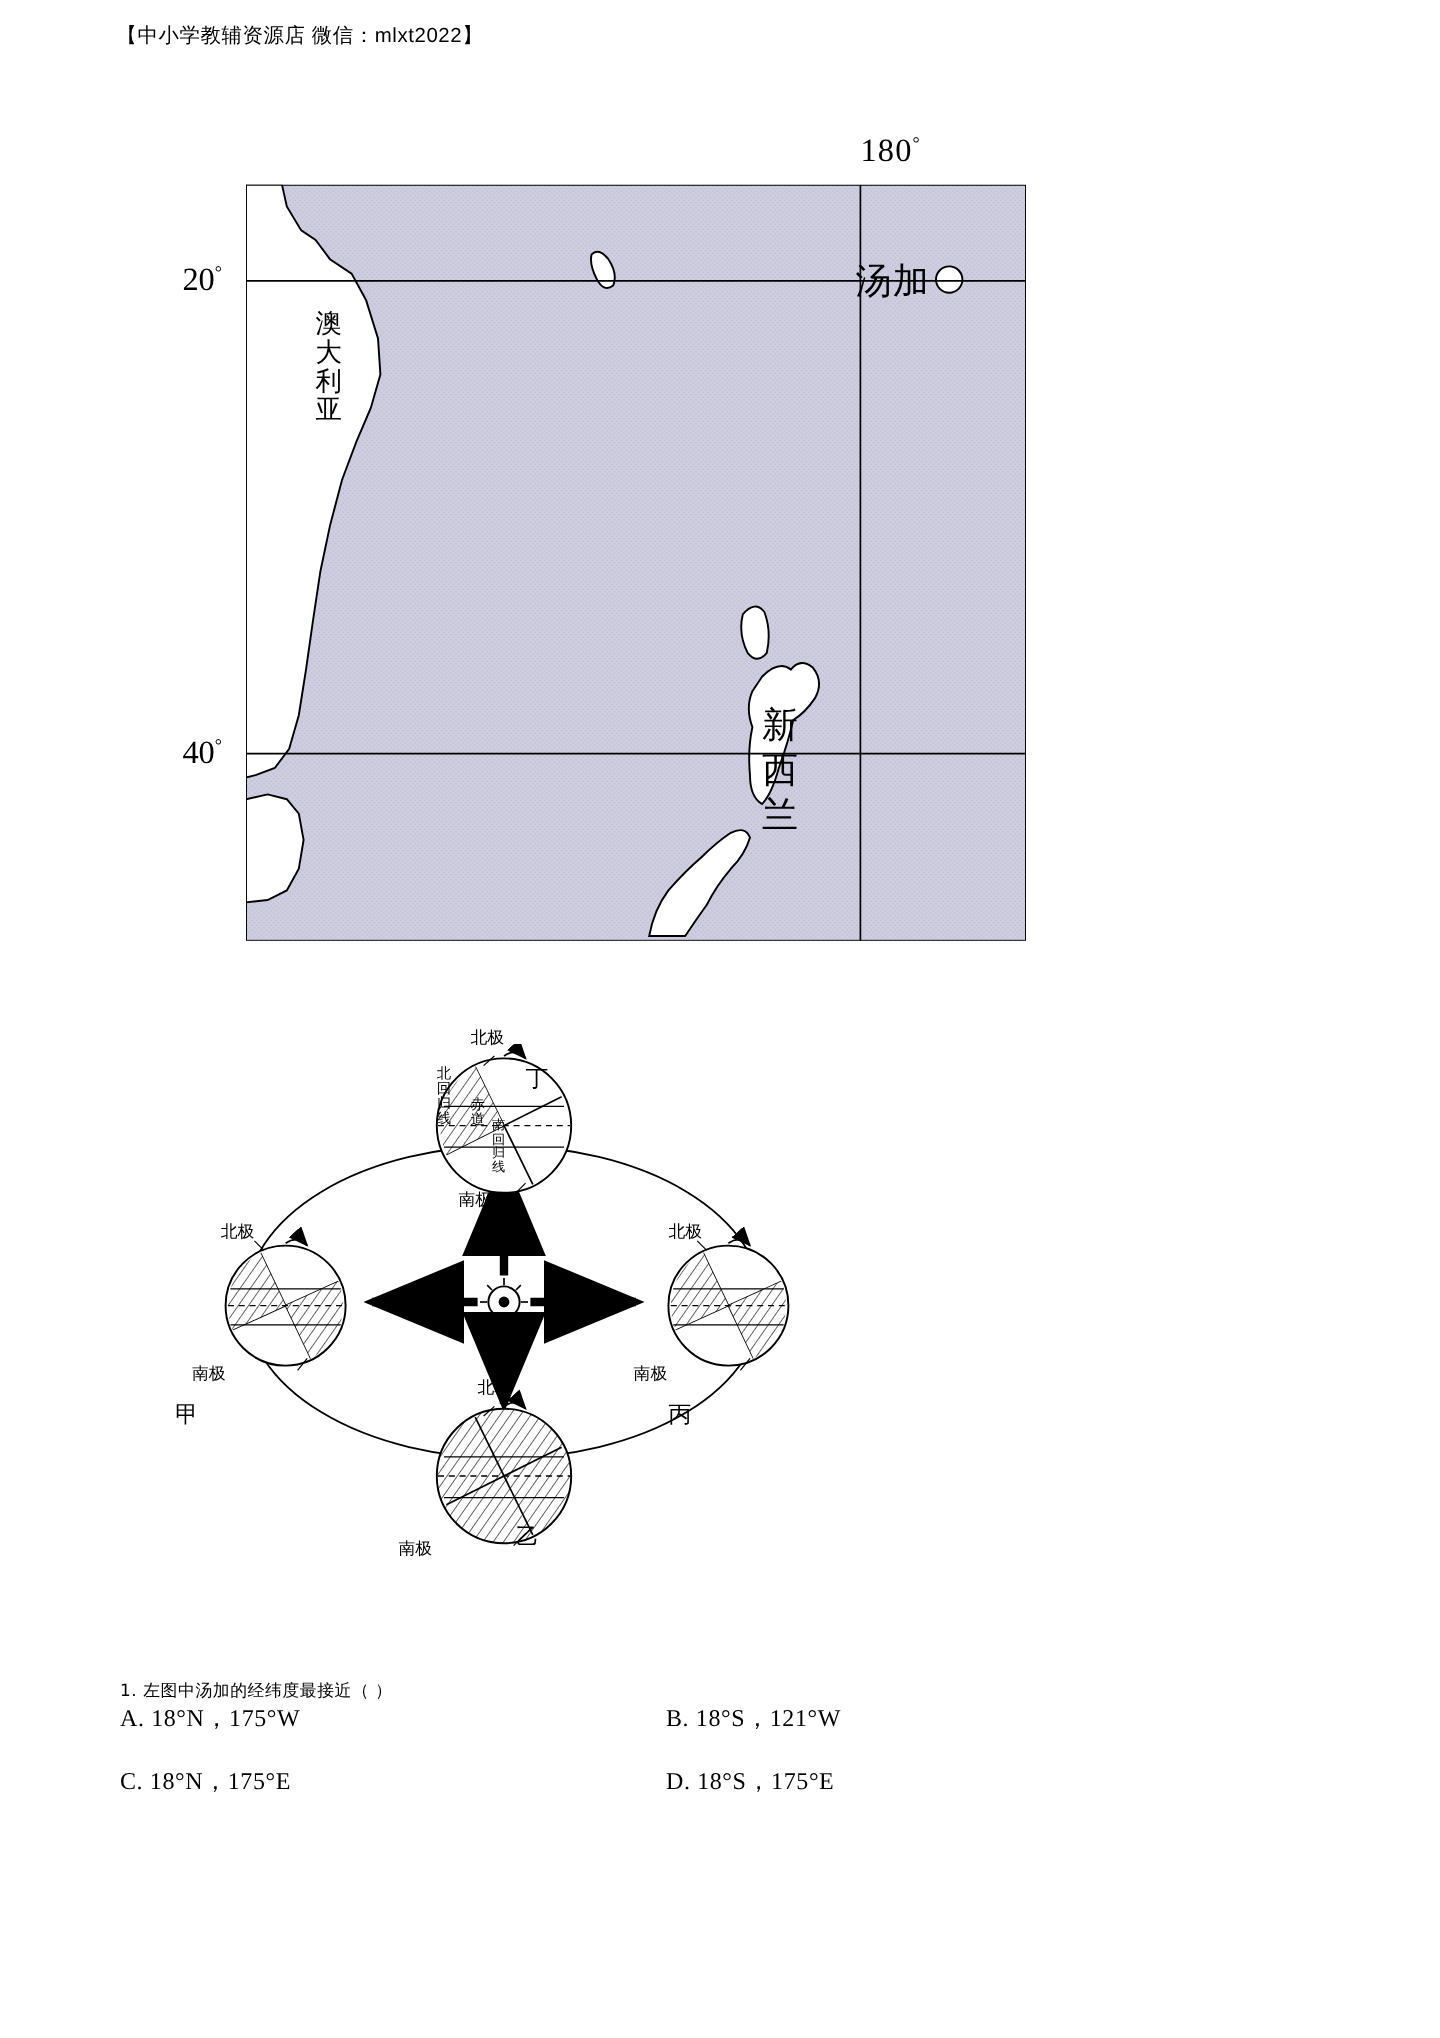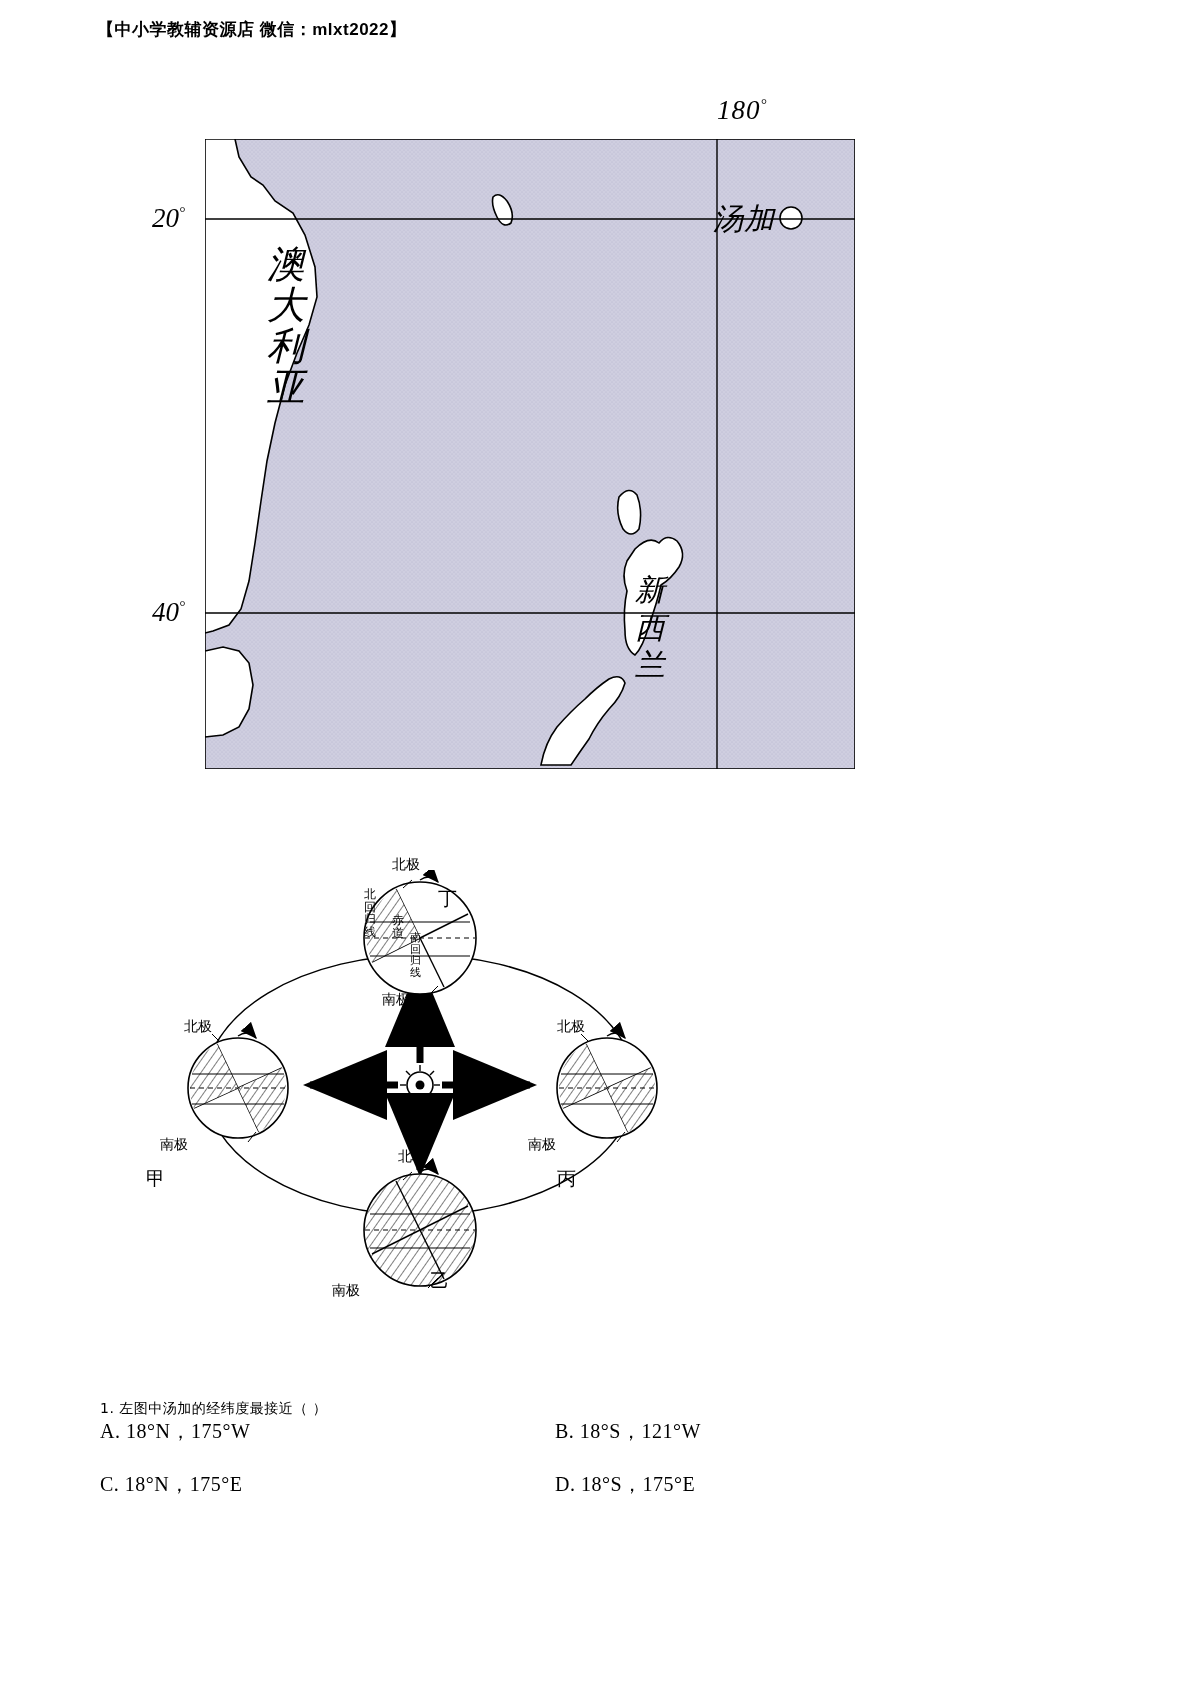--- a/index.html
+++ b/index.html
@@ -18,35 +18,34 @@
   .page {
     position: relative;
     width: 1200px;
     height: 1698px;
   }
   .watermark {
     position: absolute;
     left: 97px;
     top: 18px;
     font-family: "Liberation Sans", sans-serif;
-    font-weight: bold;
+    font-weight: normal;
     font-size: 17px;
     letter-spacing: 0.5px;
     color: #000;
     white-space: nowrap;
   }
 
   
   .map-figure {
     position: absolute;
     left: 150px;
-    top: 95px;
+    top: 110px;
     width: 760px;
     height: 690px;
-    font-style: italic;
   }
   .map-label-180 {
     position: absolute;
     left: 567px;
     top: 0px;
     font-size: 27px;
     font-family: "Liberation Serif", serif;
     letter-spacing: 1px;
   }
   .map-label-180 sup {
@@ -165,21 +164,21 @@
                  Q416,534 420,544 Q416,558 404,570 Q392,584 384,600
                  Q374,614 366,626 Z" fill="#ffffff" stroke="#000" stroke-width="1.6"></path>
 
         <line x1="0" y1="80" x2="650" y2="80" stroke="#000" stroke-width="1.4"></line>
 
         <line x1="0" y1="474" x2="650" y2="474" stroke="#000" stroke-width="1.4"></line>
 
         <line x1="512" y1="0" x2="512" y2="630" stroke="#000" stroke-width="1.4"></line>
       </svg>
 
-      <div class="cjk" style="position:absolute; left:58px; top:105px; width:42px; font-size:38px; line-height:1.08; text-align:right;">澳大利亚</div>
+      <div class="cjk" style="position:absolute; left:58px; top:105px; width:42px; font-size:22px; line-height:1.08; text-align:left;">澳大利亚</div>
 
       <div class="cjk" style="position:absolute; left:508px; top:60px; font-size:30px; letter-spacing:1px;">汤加</div>
 
       <div class="cjk" style="position:absolute; left:428px; top:432px; width:34px; font-size:30px; line-height:1.25; text-align:center;">新西兰</div>
     </div>
   </div>
 
   <div class="revolution-figure">
     <svg width="620" height="430" viewBox="0 0 620 430" xmlns="http://www.w3.org/2000/svg">
       <defs>

